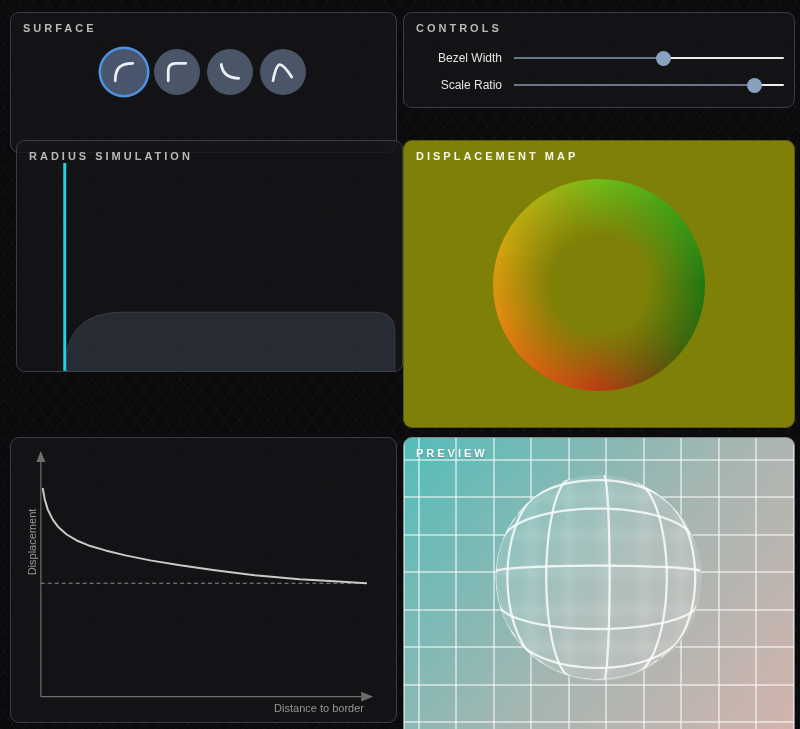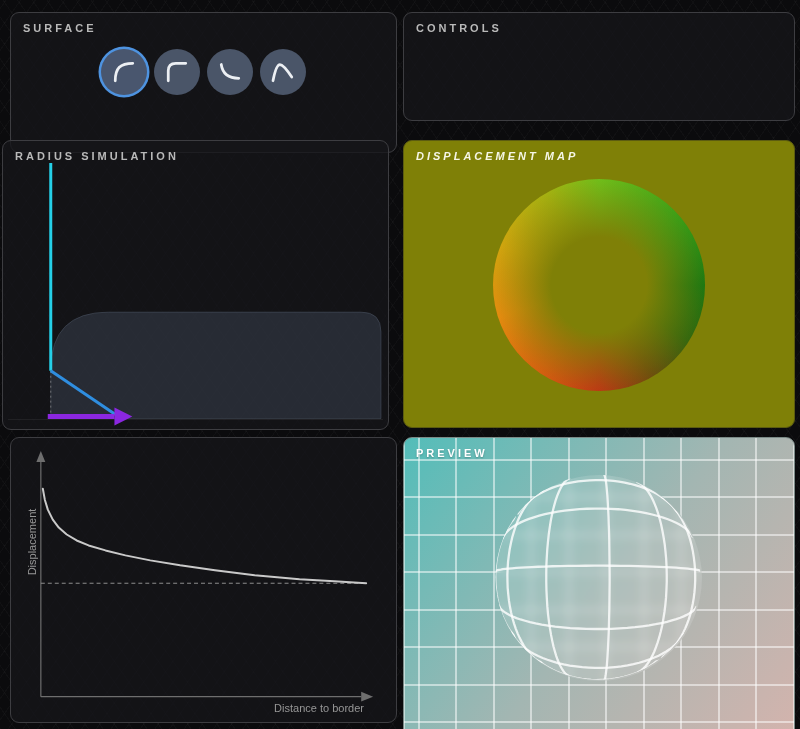--- a/index.html
+++ b/index.html
@@ -29,37 +29,37 @@
     background:#4a5568; border:none; display:flex; align-items:center; justify-content:center;
     cursor:pointer;
   }
   .surface-btn.selected {
     background:#49566e;
     box-shadow:0 0 0 2.5px #4e93e0;
   }
   .surface-btn svg { width:30px; height:30px; }
   .surface-btn path { fill:none; stroke:#eceff3; stroke-width:2.2; stroke-linecap:round; }
   
-  #controls-panel { left:403px; top:12px; width:392px; height:109px;padding-left:26px; }
+  #controls-panel { left:403px; top:12px; width:392px; height:96px;padding-left:26px; }
   .sliders { position:absolute; left:0; top:31px; width:100%; }
   .slider-row { display:flex; align-items:center; height:27px; padding-right:10px; }
   .slider-label { width:110px; text-align:right; font-size:12px; color:#e3e3e3; padding-right:12px; }
   .slider-track { position:relative; flex:1; height:16px; }
   .track-base { position:absolute; left:0; right:0; top:7px; height:2px; background:#ececec; border-radius:1px; }
   .track-fill { position:absolute; left:0; top:7px; height:2px; background:#6b7484; border-radius:1px; }
   .slider-thumb {
     position:absolute; top:1px; width:15px; height:15px; margin-left:-7px;
     border-radius:50%; background:#8aa0bf; cursor:pointer;
   }
   
-  #sim-panel { left:2px; top:140px; width:387px; height:290px; overflow:hidden; }
+  #sim-panel { left:16px; top:140px; width:387px; height:232px; overflow:hidden; }
   #sim-svg { position:absolute; inset:0; }
   
   #map-panel { left:403px; top:140px; width:392px; height:288px; background:#7f8007; border-color:#5c5c10; overflow:hidden; }
-  #map-panel .panel-title { color:rgba(255,255,248,0.93);font-style:italic; }
+  #map-panel .panel-title { color:rgba(255,255,248,0.93); }
   #normal-sphere {
     position:absolute; left:89px; top:38px; width:212px; height:212px; border-radius:50%;
     background:
       radial-gradient(circle at 50% 50%, #7f8007 0%, #7f8007 32%, rgba(127,128,7,0) 74%),
       conic-gradient(from 0deg at 50% 50%,
         #6fc31c 0deg, #35a018 50deg, #157713 90deg, #2f650f 122deg, #6c4a0e 150deg,
         #c03415 180deg, #db5b11 212deg, #ee8c10 252deg, #d8a80f 292deg, #a8b512 330deg, #6fc31c 360deg);
   }
   
   #chart-panel { left:10px; top:437px; width:387px; height:286px; }
@@ -110,20 +110,36 @@
       <svg viewBox="0 0 24 24">
           <path d="M4,19 Q6.5,6 9.5,6 Q12.5,6 19,16"></path>
         </svg>
     </button>
   </div>
 </section>
 
 <section class="panel" id="controls-panel">
   <div class="panel-title">CONTROLS</div>
   <div class="sliders">
+    <div class="slider-row">
+      <div class="slider-label">Bezel Width</div>
+      <div class="slider-track">
+        <div class="track-base"></div>
+        <div class="track-fill" style="width: 55%;"></div>
+        <div class="slider-thumb" style="left: 55%;"></div>
+      </div>
+    </div>
+    <div class="slider-row">
+      <div class="slider-label">Scale Ratio</div>
+      <div class="slider-track">
+        <div class="track-base"></div>
+        <div class="track-fill" style="width: 89%;"></div>
+        <div class="slider-thumb" style="left: 89%;"></div>
+      </div>
+    </div>
   </div>
 </section>
 
 <section class="panel" id="sim-panel">
   <svg id="sim-svg" viewBox="0 0 387 290">
     <path d="M48,279 L48,230 Q48,172 106,172 L360,172 Q380,172 380,192 L380,279 Z" fill="rgba(56,64,78,0.55)" stroke="rgba(96,106,124,0.35)" stroke-width="1"></path>
     <line x1="5" y1="280" x2="382" y2="280" stroke="rgba(255,255,255,0.07)" stroke-width="1"></line>
     <line x1="48" y1="231" x2="48" y2="277" stroke="rgba(200,200,200,0.45)" stroke-width="1" stroke-dasharray="2,3"></line>
     <line x1="48" y1="22" x2="48" y2="231" stroke="#25d0e8" stroke-width="3"></line>
     <line x1="48" y1="231" x2="113" y2="275" stroke="#2f8ee0" stroke-width="3"></line>

